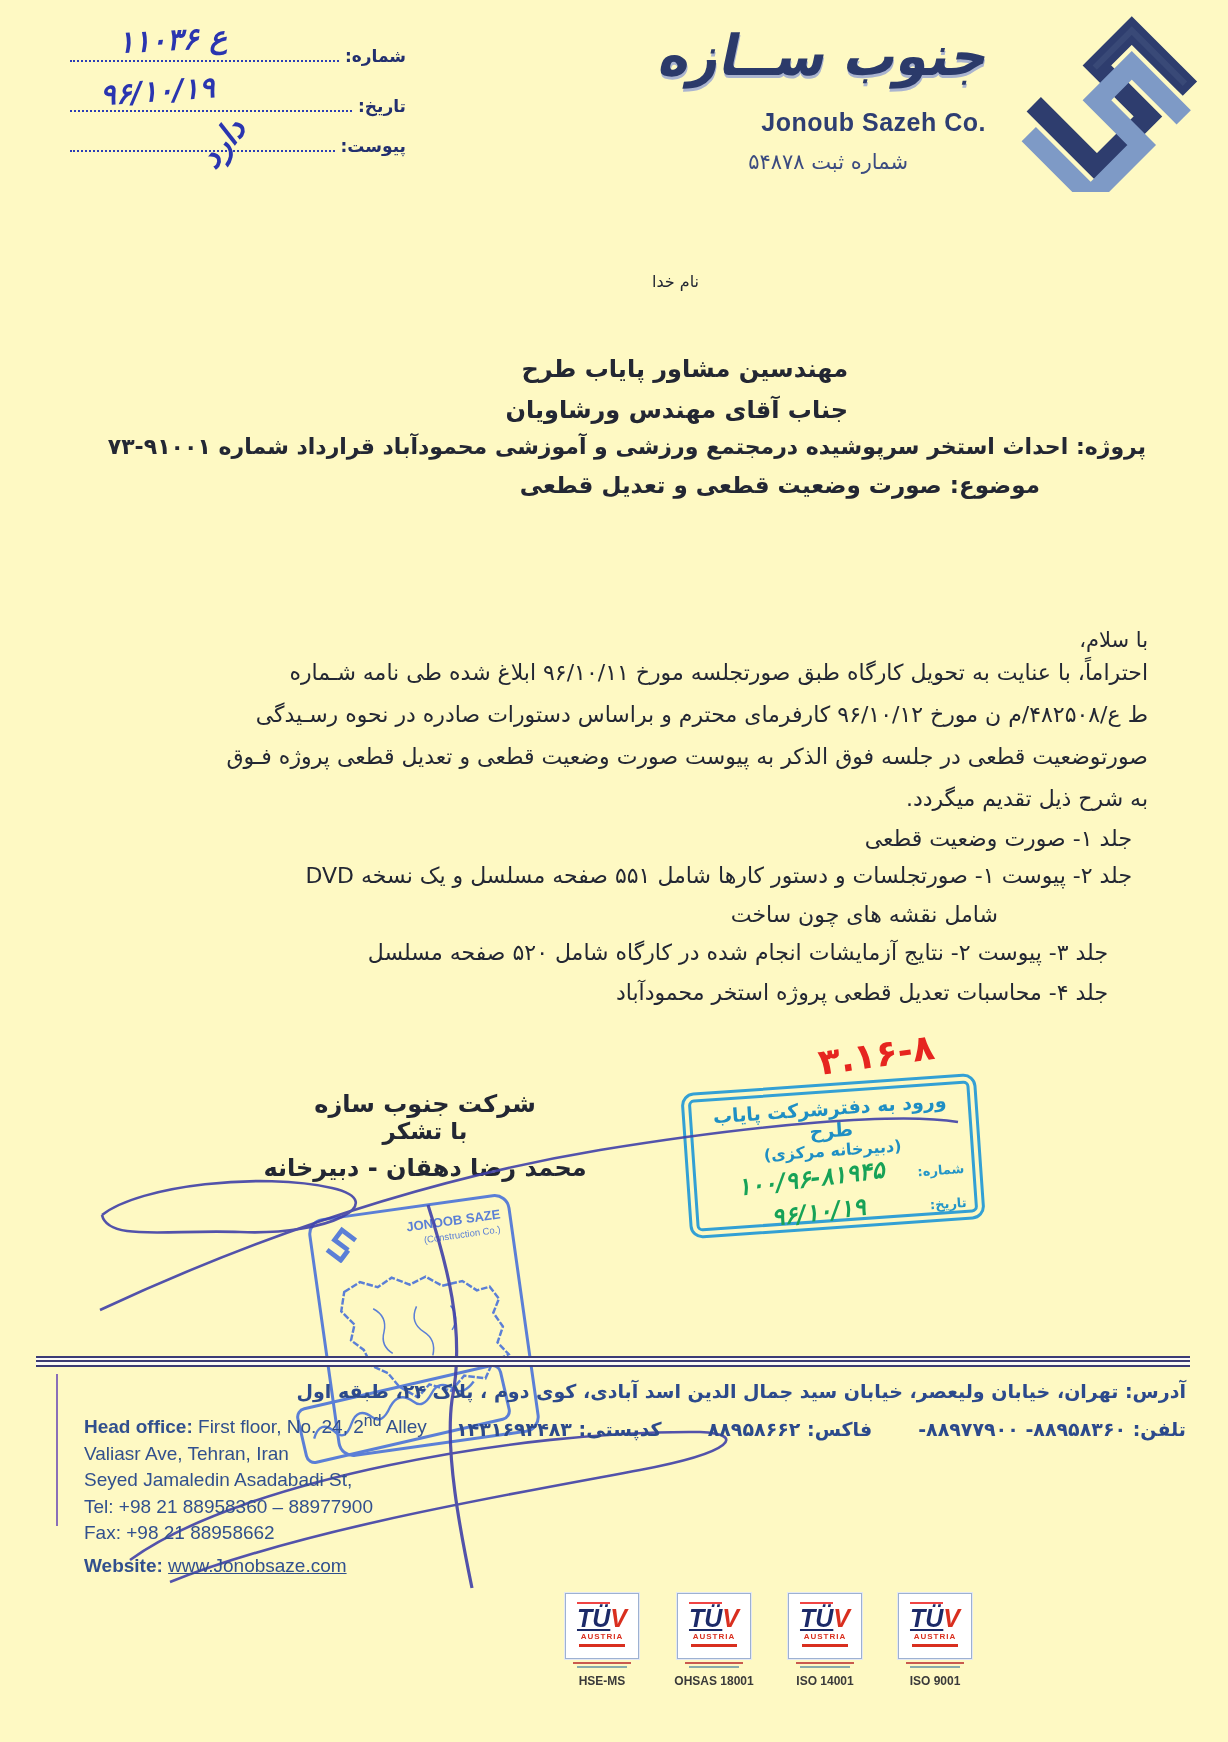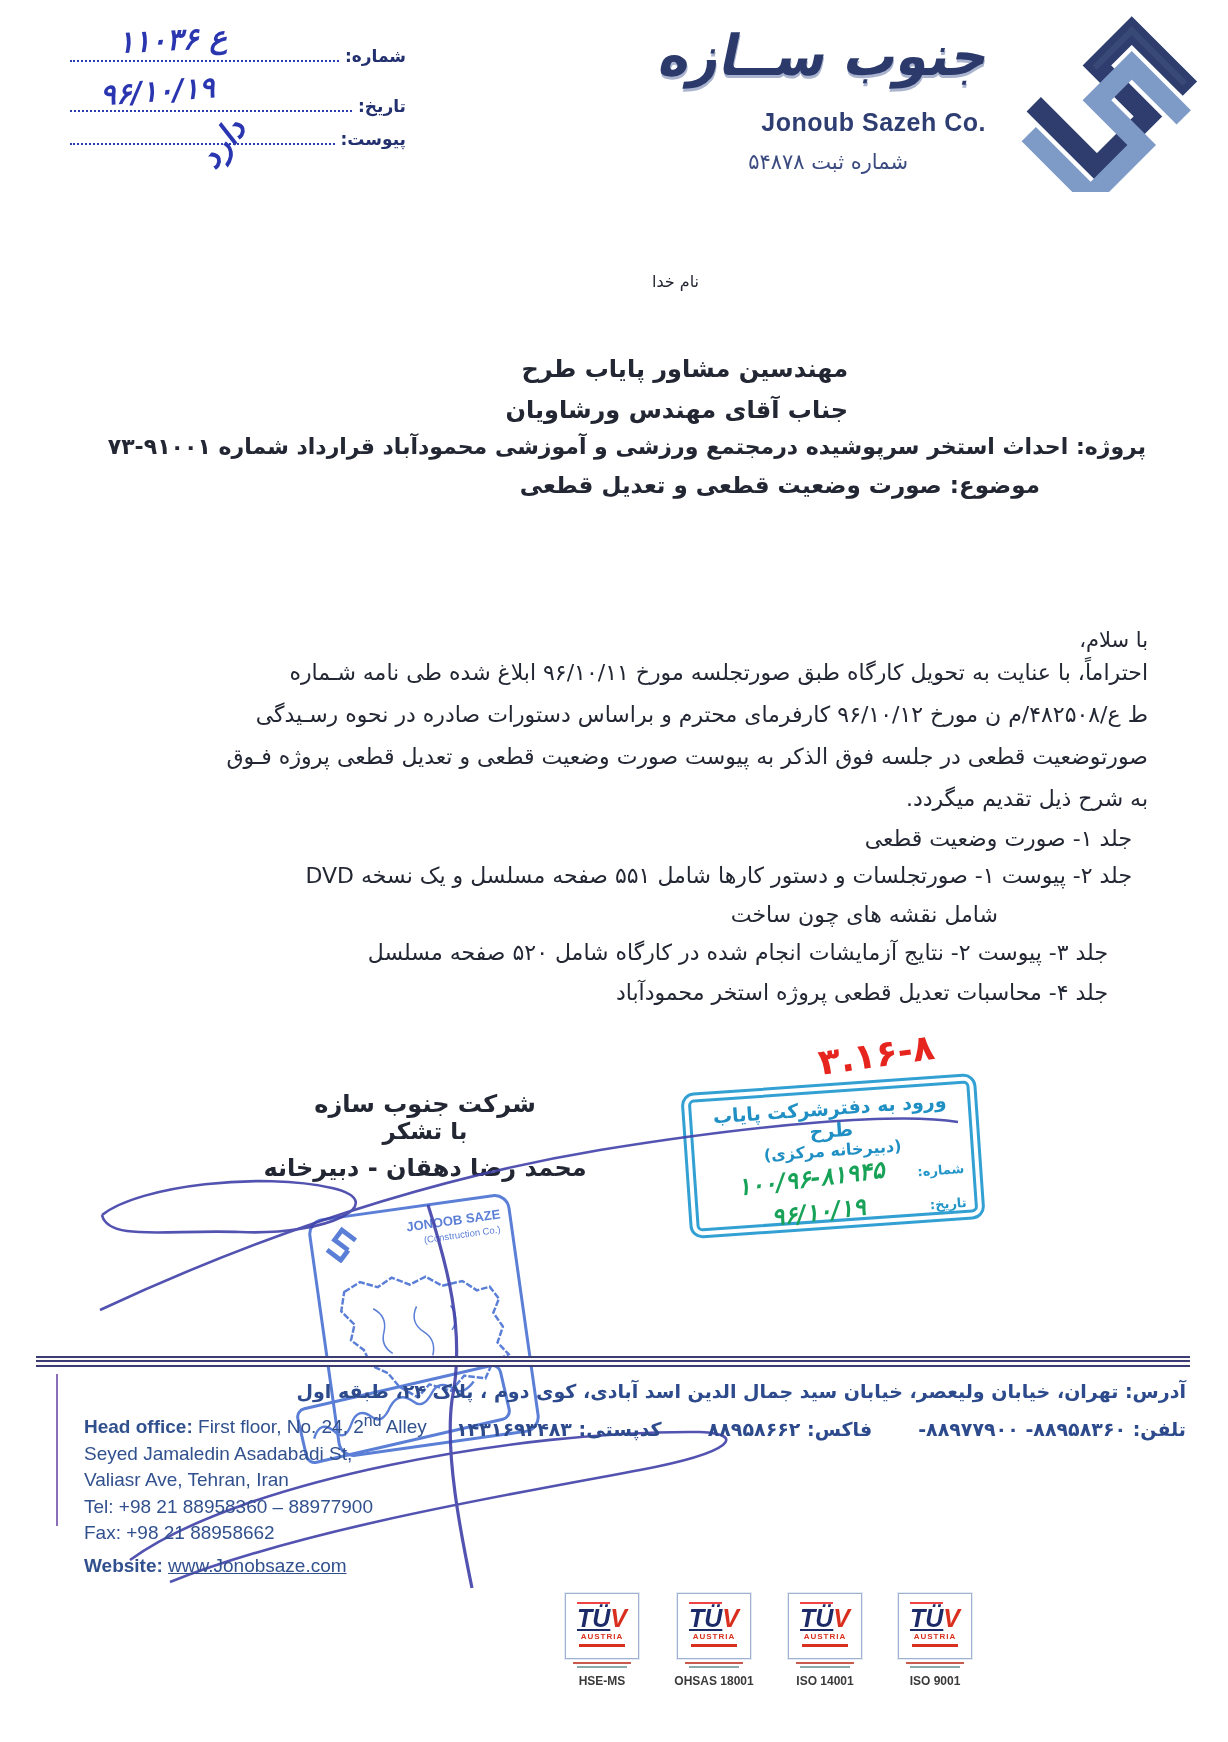--- a/index.html
+++ b/index.html
@@ -1,18 +1,18 @@
 <!DOCTYPE html>
 <html lang="fa"><head>
 <meta charset="utf-8">
 <style>
   html,body{margin:0;padding:0;background:#e8e8e4;}
   .paper{
     position:relative;width:1228px;height:1742px;margin:0 auto;
-    background:#ffffff;overflow:hidden;
+    background:#fef9c3;overflow:hidden;
     font-family:"DejaVu Sans",sans-serif;color:#232733;
   }
   .abs{position:absolute;white-space:nowrap;}
   .fa{direction:rtl;font-family:"DejaVu Sans",sans-serif;}
   .ltr{direction:ltr;}
 
   
   .meta-row{position:absolute;left:70px;width:338px;display:flex;direction:rtl;align-items:flex-end;}
   .meta-label{font-size:17px;font-weight:700;color:#23306f;padding-right:2px;}
   .meta-dots{flex:1;border-bottom:2px dotted #2b3db5;margin:0 6px 4px 0;height:14px;}
@@ -84,21 +84,21 @@
 <div class="paper">
 
   <div class="meta-row" style="top:46px;">
     <span class="meta-label">شماره:</span>
     <span class="meta-dots"></span>
   </div>
   <div class="meta-row" style="top:96px;">
     <span class="meta-label">تاریخ:</span>
     <span class="meta-dots"></span>
   </div>
-  <div class="meta-row" style="top:129px;justify-content:center;">
+  <div class="meta-row" style="top:136px;justify-content:center;">
     <span class="meta-label">پیوست:</span>
     <span class="meta-dots"></span>
   </div>
   <span class="hand fa" style="left:118px;top:22px;font-size:30px;transform:rotate(-3deg);">ع ۱۱۰۳۶</span>
   <span class="hand ltr" style="left:100px;top:74px;font-size:29px;transform:rotate(-4deg);">۹۶/۱۰/۱۹</span>
   <span class="hand fa" style="left:196px;top:124px;font-size:32px;transform:rotate(-52deg);display:inline-block;">دارد</span>
 
   <div class="abs fa calligraphy" style="right:238px;top:26px;">جنوب ســازه</div>
   <div class="abs co-en" style="right:242px;top:108px;font-family:'Liberation Sans',sans-serif;">Jonoub Sazeh Co.</div>
   <div class="abs fa reg" style="right:320px;top:150px;">شماره ثبت ۵۴۸۷۸</div>
@@ -184,22 +184,22 @@
       <path d="M 428 1205 C 446 1262, 466 1330, 452 1400 C 445 1452, 460 1530, 472 1588" stroke-width="3.2"></path>
       <path d="M 130 1560 C 240 1480, 520 1430, 700 1432 C 746 1434, 735 1452, 640 1470 C 500 1496, 300 1530, 170 1582"></path>
     </g>
   </svg>
 
   <div class="divider"></div>
   <div class="vline"></div>
 
   <div class="foot-en">
     <div><b>Head office:</b><span> First floor, No. 24, 2</span><sup>nd</sup><span> Alley</span></div>
+    <div>Valiasr Ave, Tehran, Iran</div>
     <div>Seyed Jamaledin Asadabadi St,</div>
-    <div>Valiasr Ave, Tehran, Iran</div>
     <div>Tel: +98 21 88958360 – 88977900</div>
     <div>Fax: +98 21 88958662</div>
     <div style="margin-top:6px;">
       <b>Website: </b><a class="site" href="#">www.Jonobsaze.com</a>
     </div>
   </div>
 
   <div class="foot-fa">
     <div>آدرس: تهران، خیابان ولیعصر، خیابان سید جمال الدین اسد آبادی، کوی دوم ، پلاک ۲۴، طبقه اول</div>
     <div class="foot-fa-row2">

